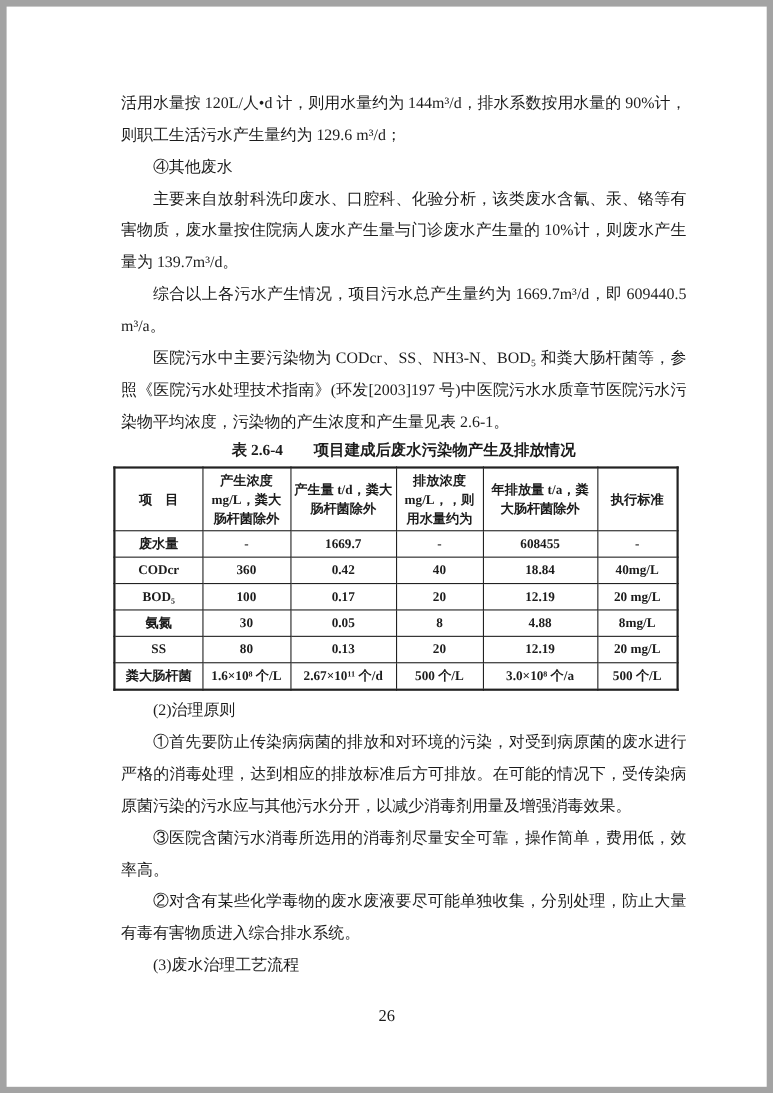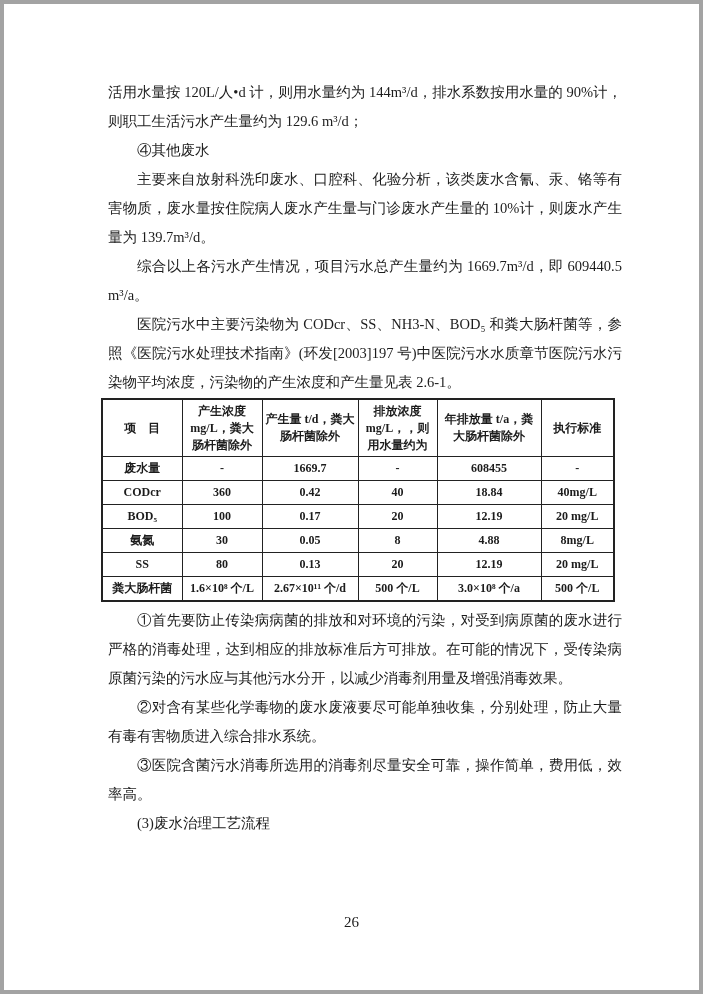--- a/index.html
+++ b/index.html
@@ -6,21 +6,21 @@
   .page {
     position: relative;
     width: 703px;
     height: 994px;
     margin: 0 auto;
     background: #ffffff;
     font-family: "Liberation Serif", "DejaVu Serif", serif;
     color: #1c1c1c;
     overflow: hidden;
     box-sizing: border-box;
-    border: 4px solid #a3a3a3;
+    border: 6px solid #a3a3a3;
   }
   .content {
     position: absolute;
     left: 104px;
     top: 74px;
     width: 514px;
     font-size: 14.5px;
     line-height: 29px;
     text-align: justify;
   }
@@ -77,20 +77,23 @@
 
 <div class="page">
   <div class="content">
 
     <p class="para no-indent">活用水量按 120L/人•d 计，则用水量约为 144m³/d，排水系数按用水量的 90%计，则职工生活污水产生量约为 129.6 m³/d；</p>
     <p class="para">④其他废水</p>
     <p class="para">主要来自放射科洗印废水、口腔科、化验分析，该类废水含氰、汞、铬等有害物质，废水量按住院病人废水产生量与门诊废水产生量的 10%计，则废水产生量为 139.7m³/d。</p>
     <p class="para">综合以上各污水产生情况，项目污水总产生量约为 1669.7m³/d，即 609440.5 m³/a。</p>
     <p class="para">医院污水中主要污染物为 CODcr、SS、NH3-N、BOD₅ 和粪大肠杆菌等，参照《医院污水处理技术指南》(环发[2003]197 号)中医院污水水质章节医院污水污染物平均浓度，污染物的产生浓度和产生量见表 2.6-1。</p>
 
+    <p class="table-caption">
+      <span class="caption-label">表 2.6-4</span><span>项目建成后废水污染物产生及排放情况</span>
+    </p>
 
     <table class="data-table">
       <colgroup>
         <col style="width:80px">
         <col style="width:80px">
         <col style="width:96px">
         <col style="width:79px">
         <col style="width:104px">
         <col style="width:73px">
       </colgroup>
@@ -149,21 +152,22 @@
           <td>粪大肠杆菌</td>
           <td>1.6×10⁸ 个/L</td>
           <td>2.67×10¹¹ 个/d</td>
           <td>500 个/L</td>
           <td>3.0×10⁸ 个/a</td>
           <td>500 个/L</td>
         </tr>
       </tbody>
     </table>
 
+    <p class="para">(2)治理原则</p>
     <p class="para">①首先要防止传染病病菌的排放和对环境的污染，对受到病原菌的废水进行严格的消毒处理，达到相应的排放标准后方可排放。在可能的情况下，受传染病原菌污染的污水应与其他污水分开，以减少消毒剂用量及增强消毒效果。</p>
+    <p class="para">③医院含菌污水消毒所选用的消毒剂尽量安全可靠，操作简单，费用低，效率高。</p>
     <p class="para">②对含有某些化学毒物的废水废液要尽可能单独收集，分别处理，防止大量有毒有害物质进入综合排水系统。</p>
-    <p class="para">③医院含菌污水消毒所选用的消毒剂尽量安全可靠，操作简单，费用低，效率高。</p>
     <p class="para">(3)废水治理工艺流程</p>
 
   </div>
 
   <div class="page-number">26</div>
 </div>
 
 </body></html>

